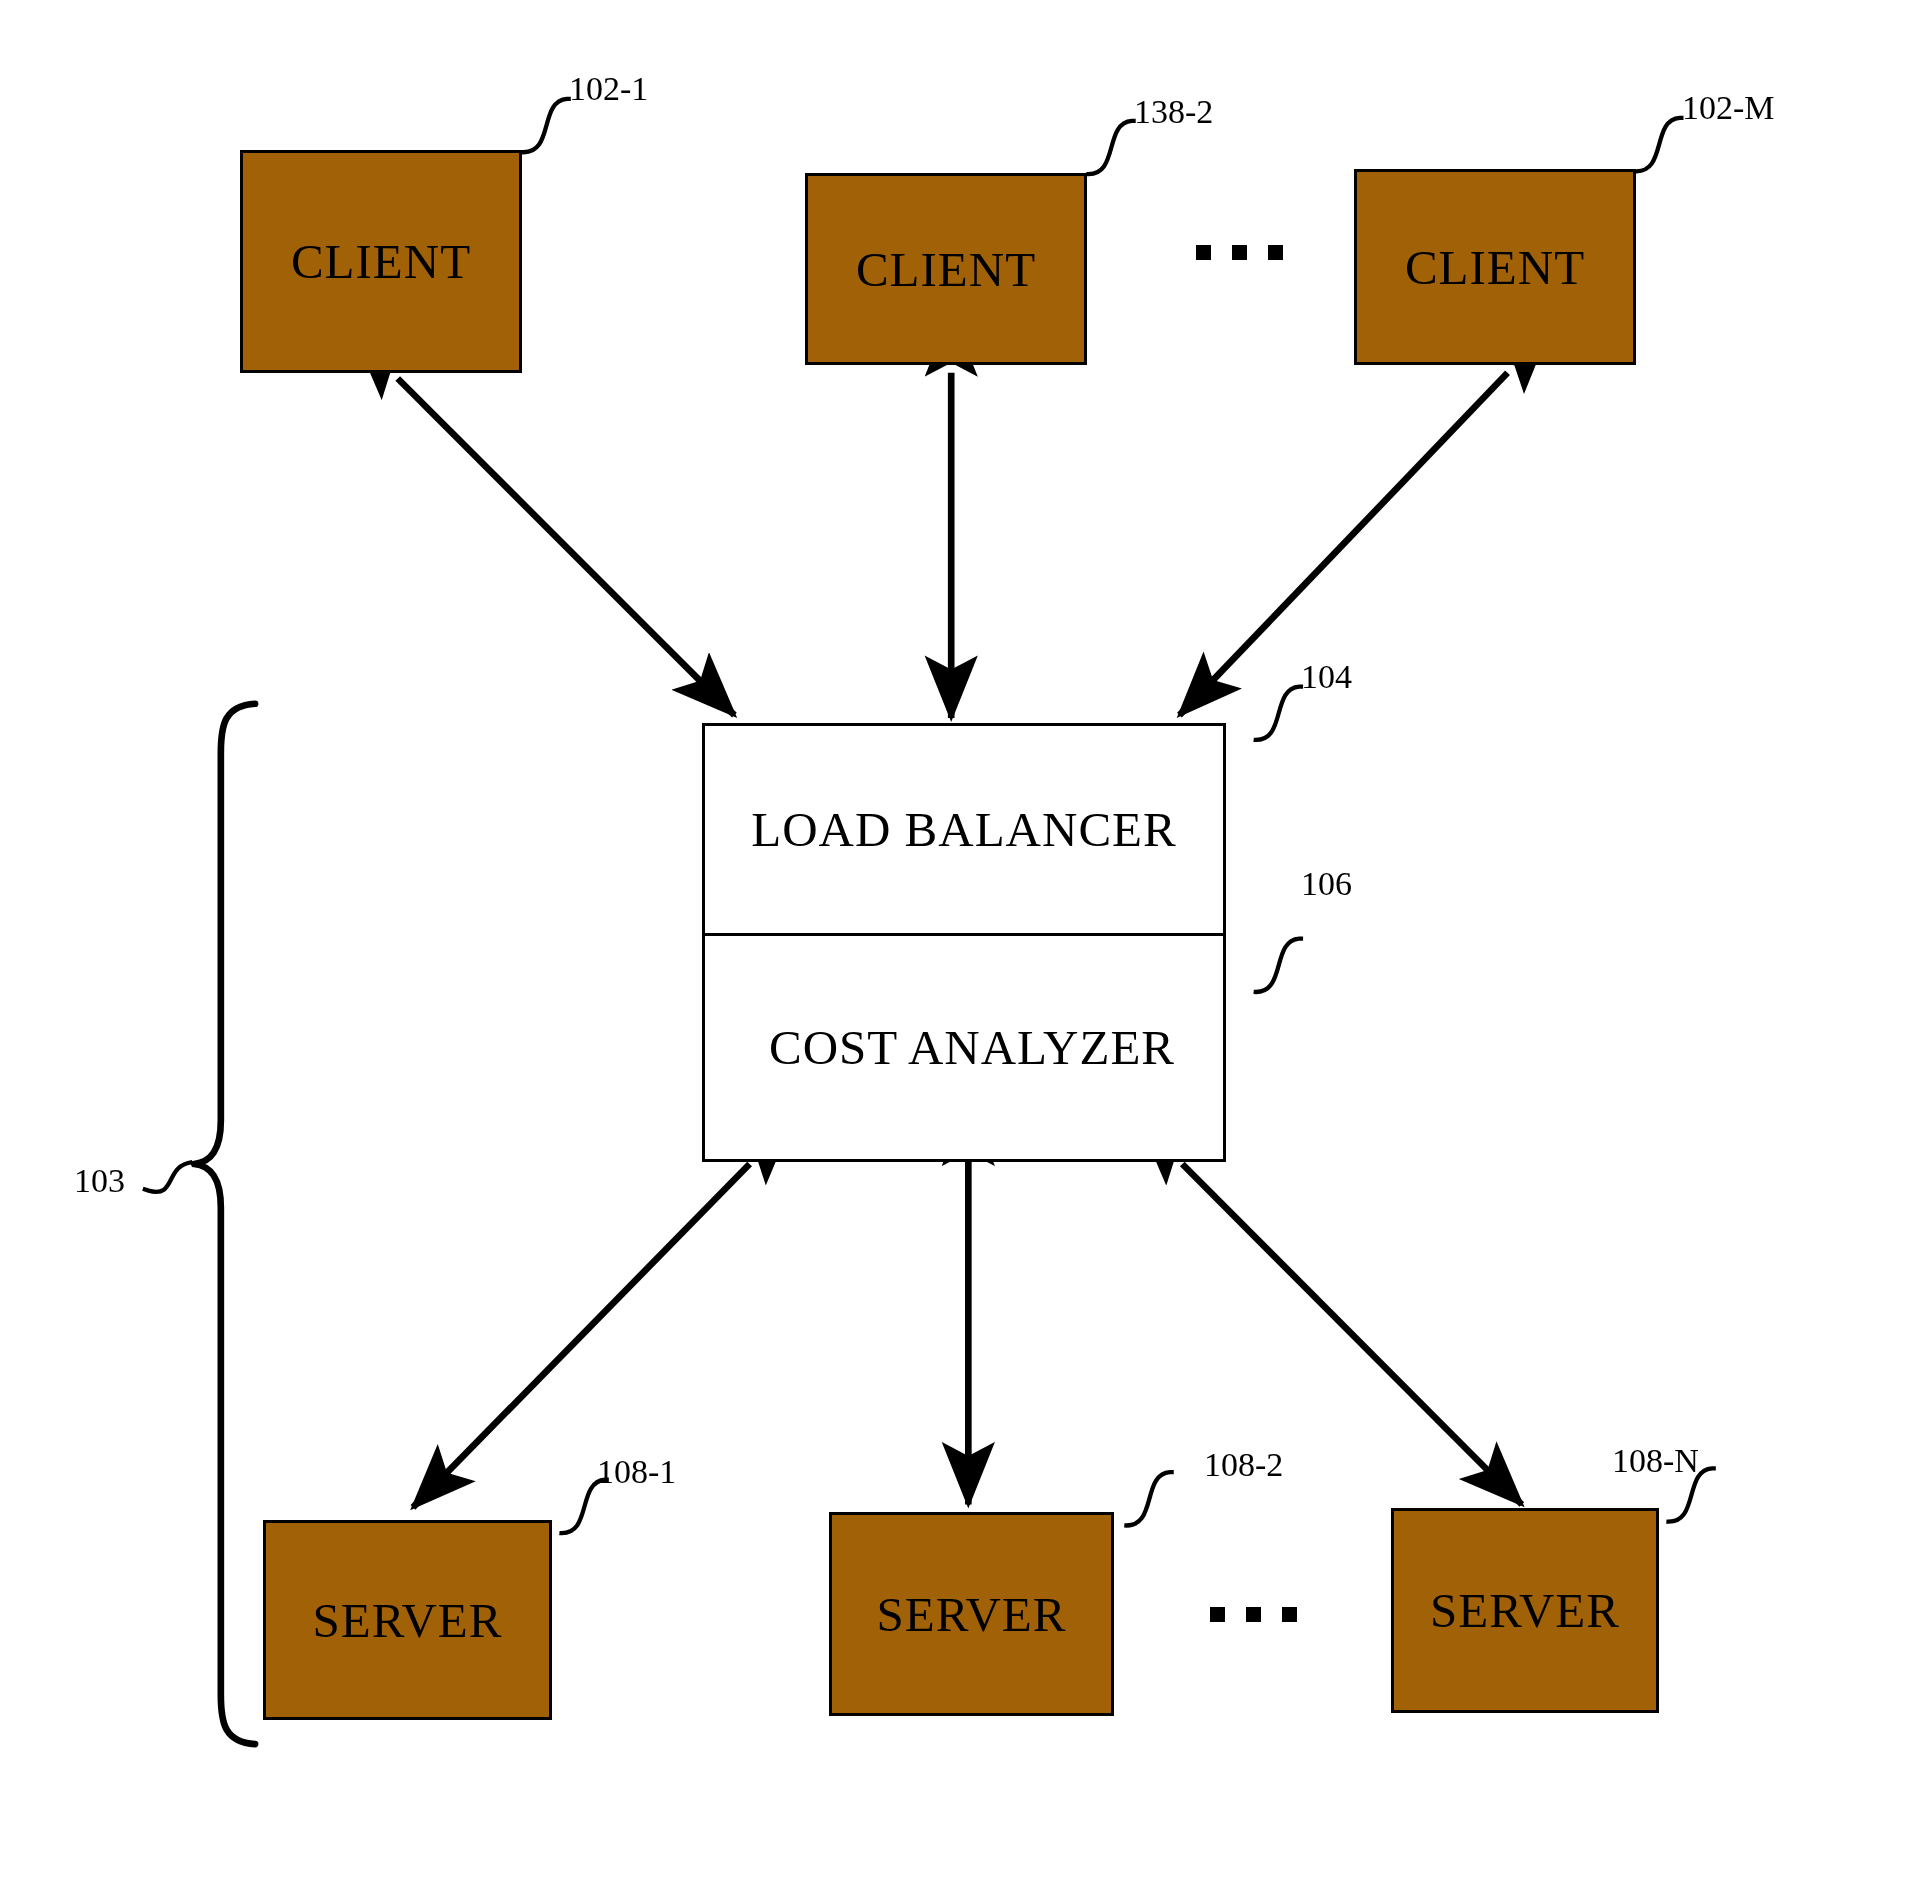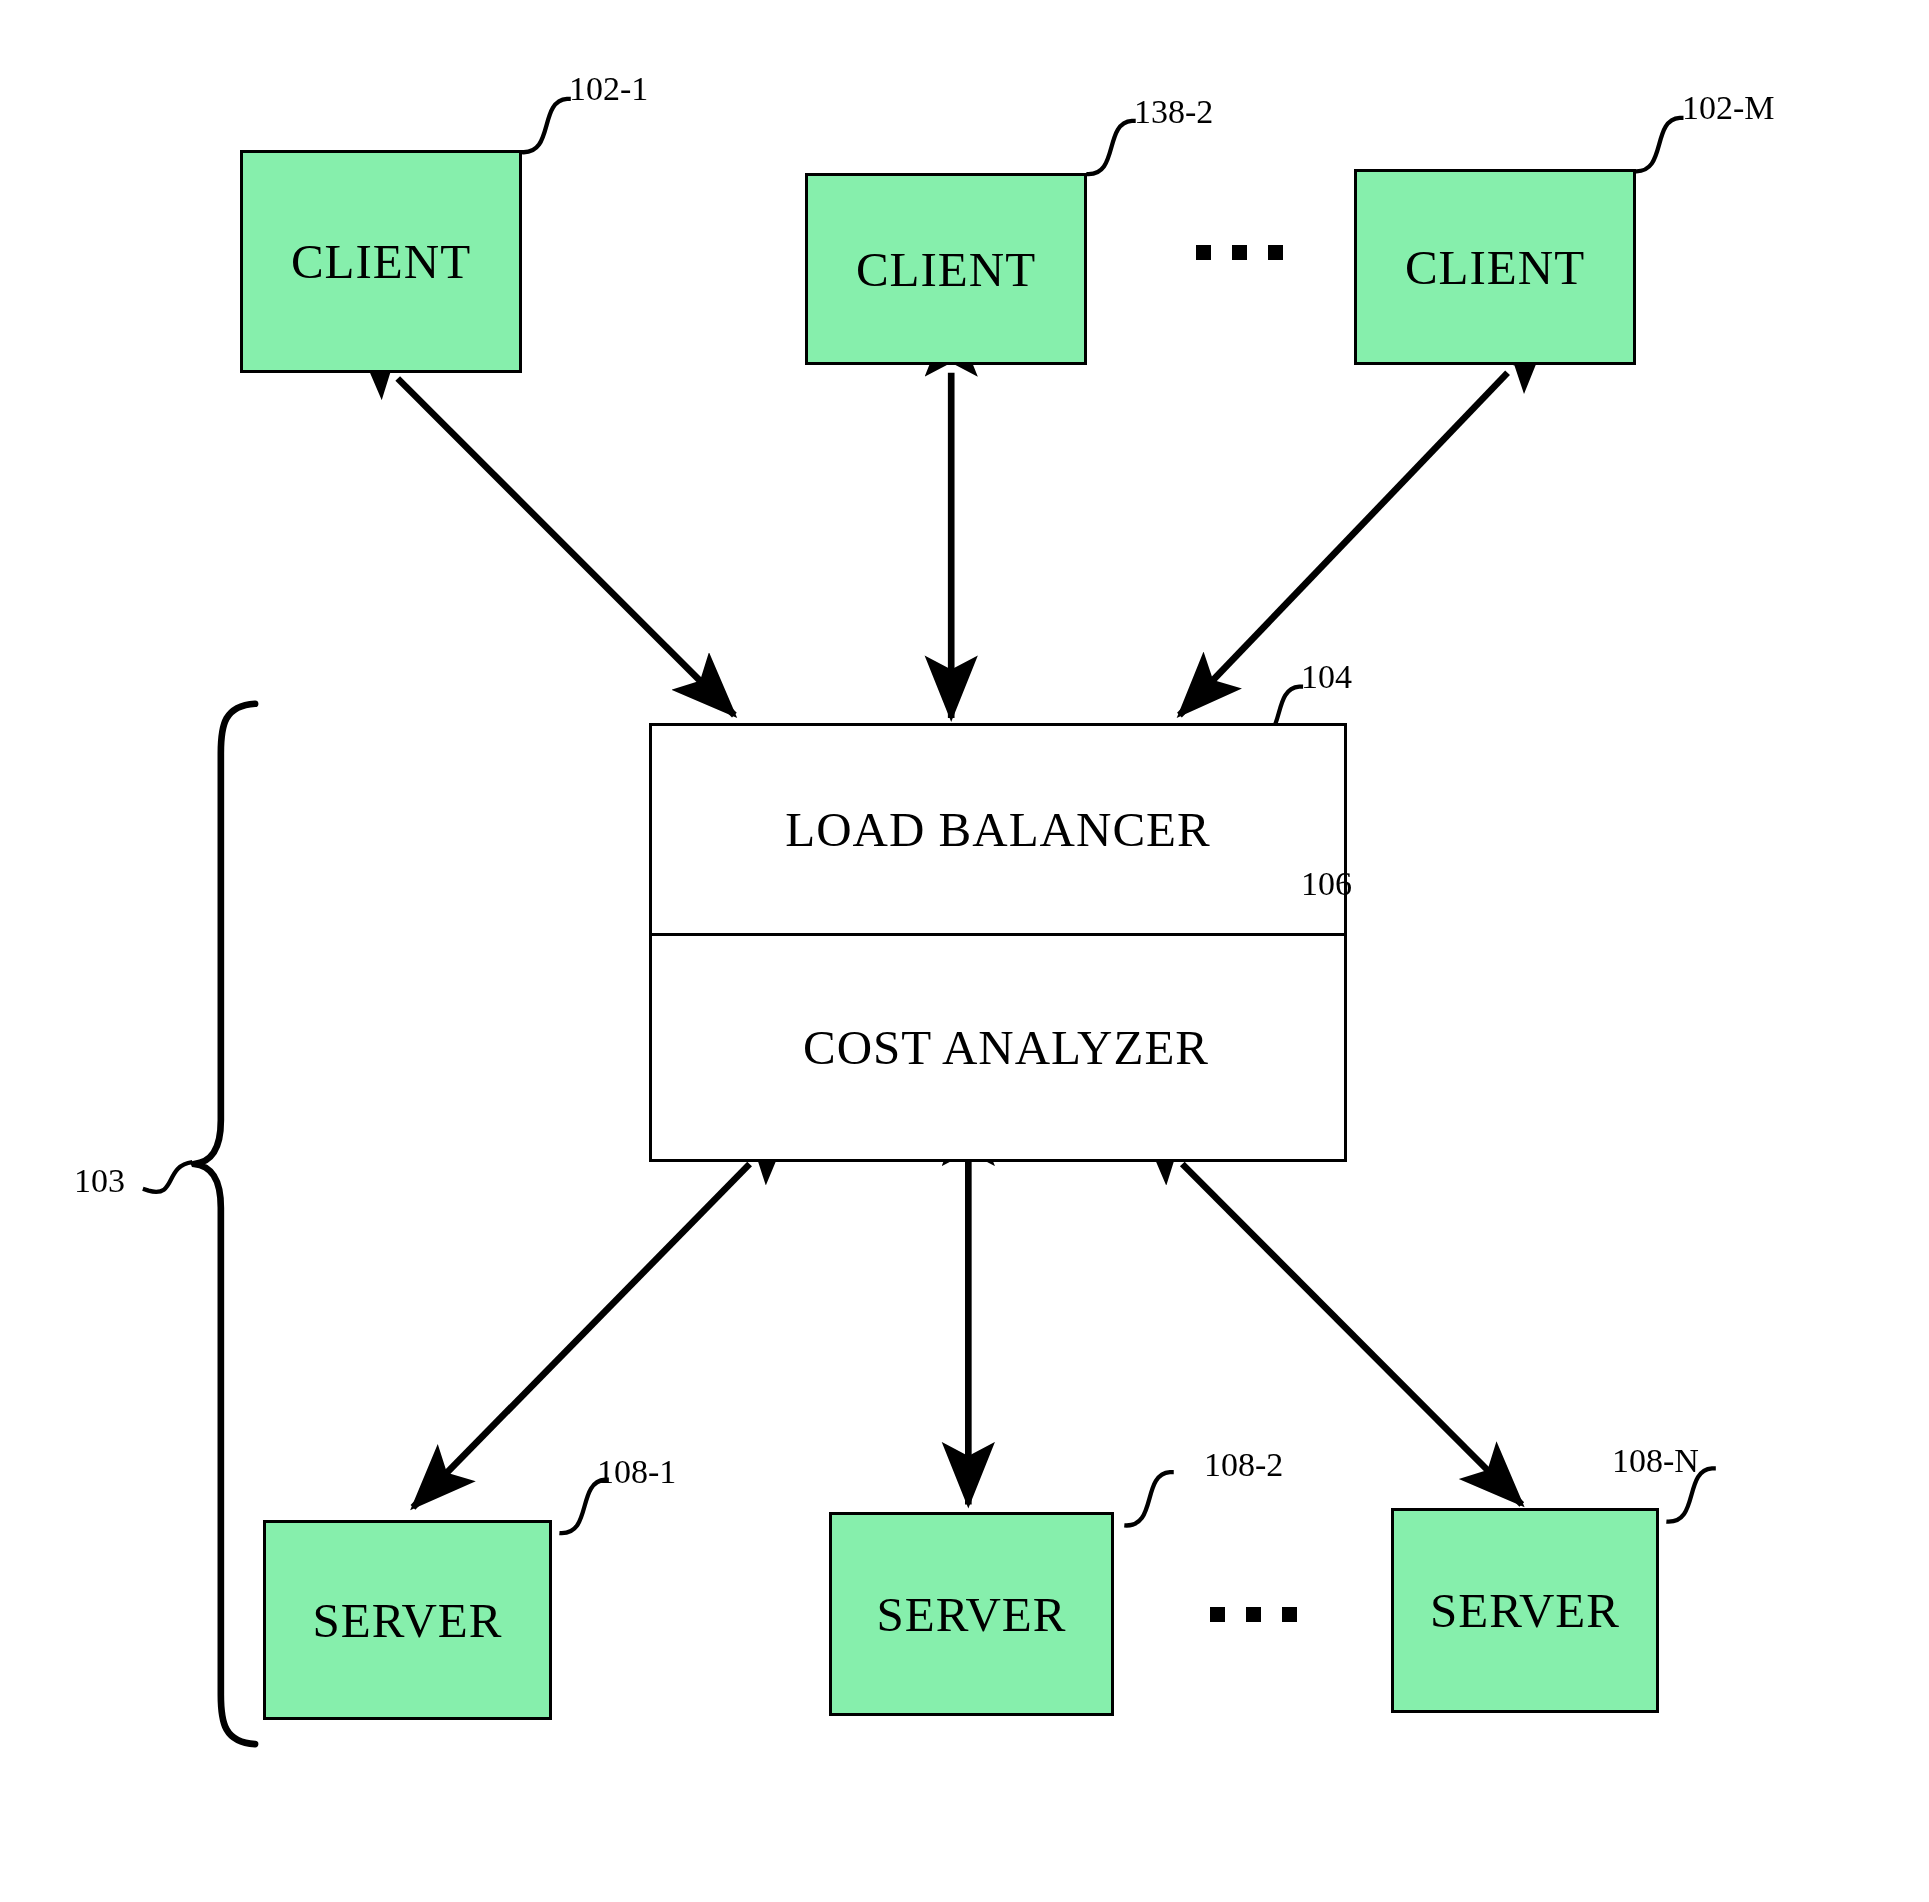--- a/index.html
+++ b/index.html
@@ -23,21 +23,21 @@
     position: absolute;
     left: 0;
     top: 0;
     width: 1930px;
     height: 1902px;
   }
   .node-box {
     position: absolute;
     box-sizing: border-box;
     border: 3.8px solid #000000;
-    background: #86efac;
+    background: #a16207;
     display: flex;
     align-items: center;
     justify-content: center;
   }
   .node-label {
     font-family: "Liberation Serif", "DejaVu Serif", serif;
     font-size: 49px;
     letter-spacing: 1px;
     color: #000000;
     white-space: nowrap;
@@ -151,21 +151,21 @@
     <span></span>
     <span></span>
     <span></span>
   </div>
 
   <div class="node-box" style="left:1354px; top:169px; width:282px; height:196px;">
     <span class="node-label">CLIENT</span>
   </div>
   <div class="ref-label" style="left:1682px; top:91px;">102-M</div>
 
-  <div class="stacked-box" style="left:649px; top:723px; width:698px; height:439px;">
+  <div class="stacked-box" style="left:702px; top:723px; width:524px; height:439px;">
     <div class="stacked-cell" style="height:208px;">
       <span class="node-label">LOAD BALANCER</span>
     </div>
     <div class="stacked-cell divider-top" style="height:227px;">
       <span class="node-label">COST ANALYZER</span>
     </div>
   </div>
   <div class="ref-label" style="left:1301px; top:660px;">104</div>
   <div class="ref-label" style="left:1301px; top:867px;">106</div>
 

